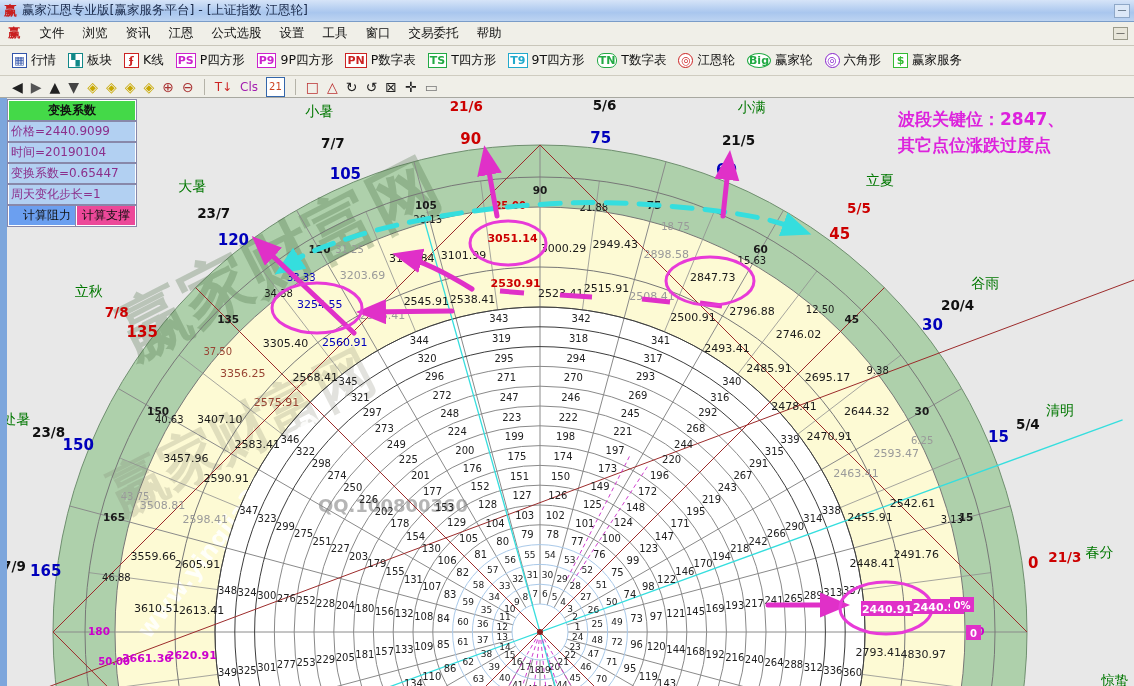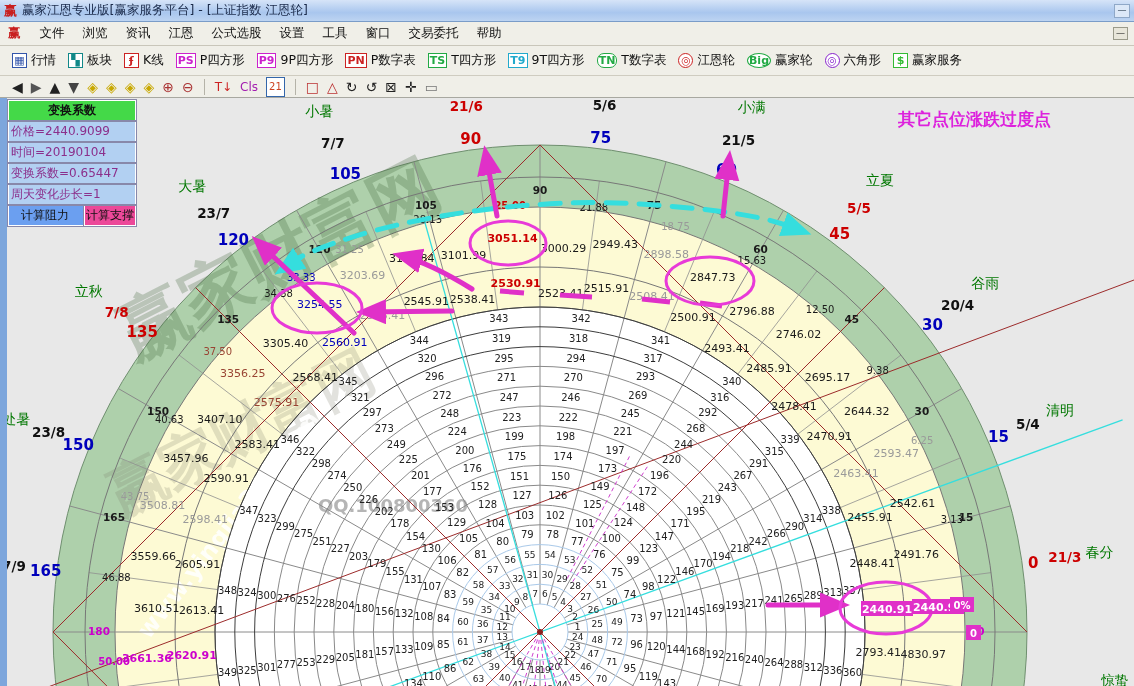--- a/index.html
+++ b/index.html
@@ -31,21 +31,21 @@
   #client { position:absolute; left:0; top:98px; width:1134px; height:588px; background:#e8e8e8; }
   #leftframe { position:absolute; left:0; top:0; width:7px; height:588px; background:#7da6dc; }
   #wheel { position:absolute; left:0; top:0; width:1134px; height:588px; }
   
   #panel { position:absolute; left:8px; top:2px; width:128px; font-size:12px; }
   #panel .hdr { background:#44d948; border:1px solid #ffffff; outline:1px solid #88a; text-align:center;
     font-weight:bold; color:#111; padding:1px 0; }
   #panel .row { background:#b2d0f2; border:1px solid #ffffff; outline:1px solid #88a; color:#8b2f8b;
     padding:1px 2px; white-space:nowrap; overflow:hidden; }
   #panel .btns { display:flex; }
-  #panel .btn1 { flex:1; background:#6b9ff0; border:1px solid #fff; outline:1px solid #88a; text-align:left; color:#111; padding:1px 12px; }
+  #panel .btn1 { flex:1; background:#6b9ff0; border:1px solid #fff; outline:1px solid #88a; text-align:right; color:#111; padding:1px 4px; }
   #panel .btn2 { flex:1; background:#ec4899; border:1px solid #fff; outline:1px solid #88a; text-align:center; color:#111; padding:1px 0; }
   
   #anno { position:absolute; right:4px; top:8px; width:232px; color:#dd22dd; font-size:17px;
     font-weight:bold; line-height:26px; }
 </style>
 </head>
 <body>
 
 <div id="titlebar">
   <span class="app-ico">赢</span>
@@ -745,15 +745,16 @@
     <div class="row">时间=20190104</div>
     <div class="row">变换系数=0.65447</div>
     <div class="row">周天变化步长=1</div>
     <div class="btns">
       <div class="btn1">计算阻力</div>
       <div class="btn2">计算支撑</div>
     </div>
   </div>
 
   <div id="anno">
+    <div>波段关键位：2847、</div>
     <div>其它点位涨跌过度点</div>
   </div>
 </div>
 
 </body></html>

